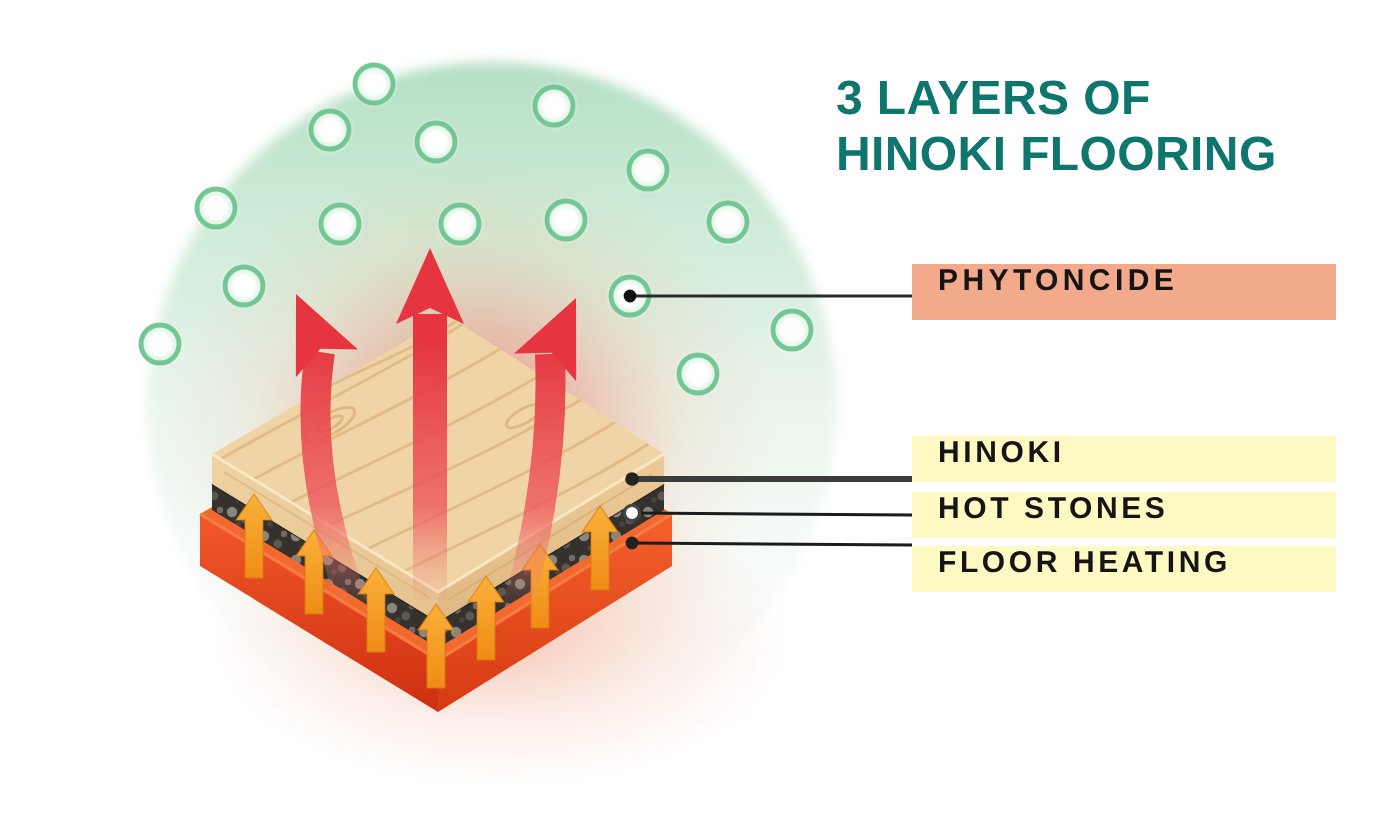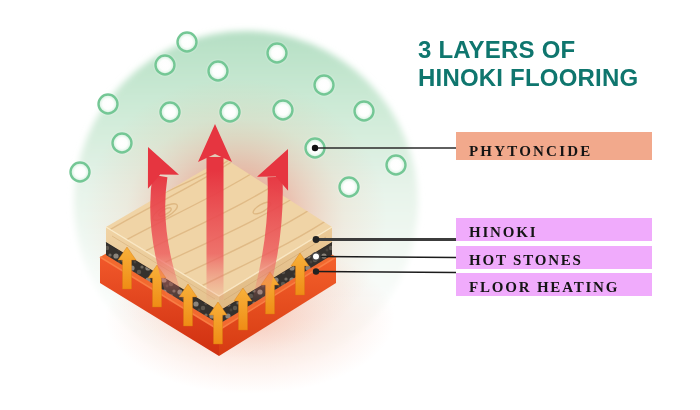--- a/index.html
+++ b/index.html
@@ -7,26 +7,26 @@
     position:relative;width:700px;height:410px;background:#ffffff;overflow:hidden;
     font-family:"Liberation Sans",sans-serif;
   }
   .stage svg{position:absolute;left:0;top:0;}
   .title{
     position:absolute;left:418px;top:36px;
     font-size:24px;font-weight:bold;line-height:28px;letter-spacing:.2px;
     color:#0f766e;white-space:pre-line;
   }
   .callout{
-    position:absolute;left:456px;width:196px;box-sizing:border-box;
-    display:flex;align-items:flex-end;padding-left:13px;
-    font-weight:bold;color:#151515;font-family:Liberation Serif, serif;
+    position:absolute;left:456px;width:212px;box-sizing:border-box;
+    display:flex;align-items:flex-start;padding-left:13px;
+    font-weight:bold;color:#151515;
   }
   .callout.big{top:132px;height:28px;background:#f2a98c;font-size:15px;letter-spacing:2.2px;}
-  .callout.small{height:23px;background:#f0abfc;font-size:15px;letter-spacing:1.8px;}
+  .callout.small{height:23px;background:#fef9c3;font-size:15px;letter-spacing:1.8px;}
   .callout.hinoki{top:218px;}
   .callout.hot{top:246px;}
   .callout.floor{top:273px;}
 </style>
 </head>
 <body>
 
 <div class="stage">
 
   <svg width="700" height="410" viewBox="0 0 700 410">

